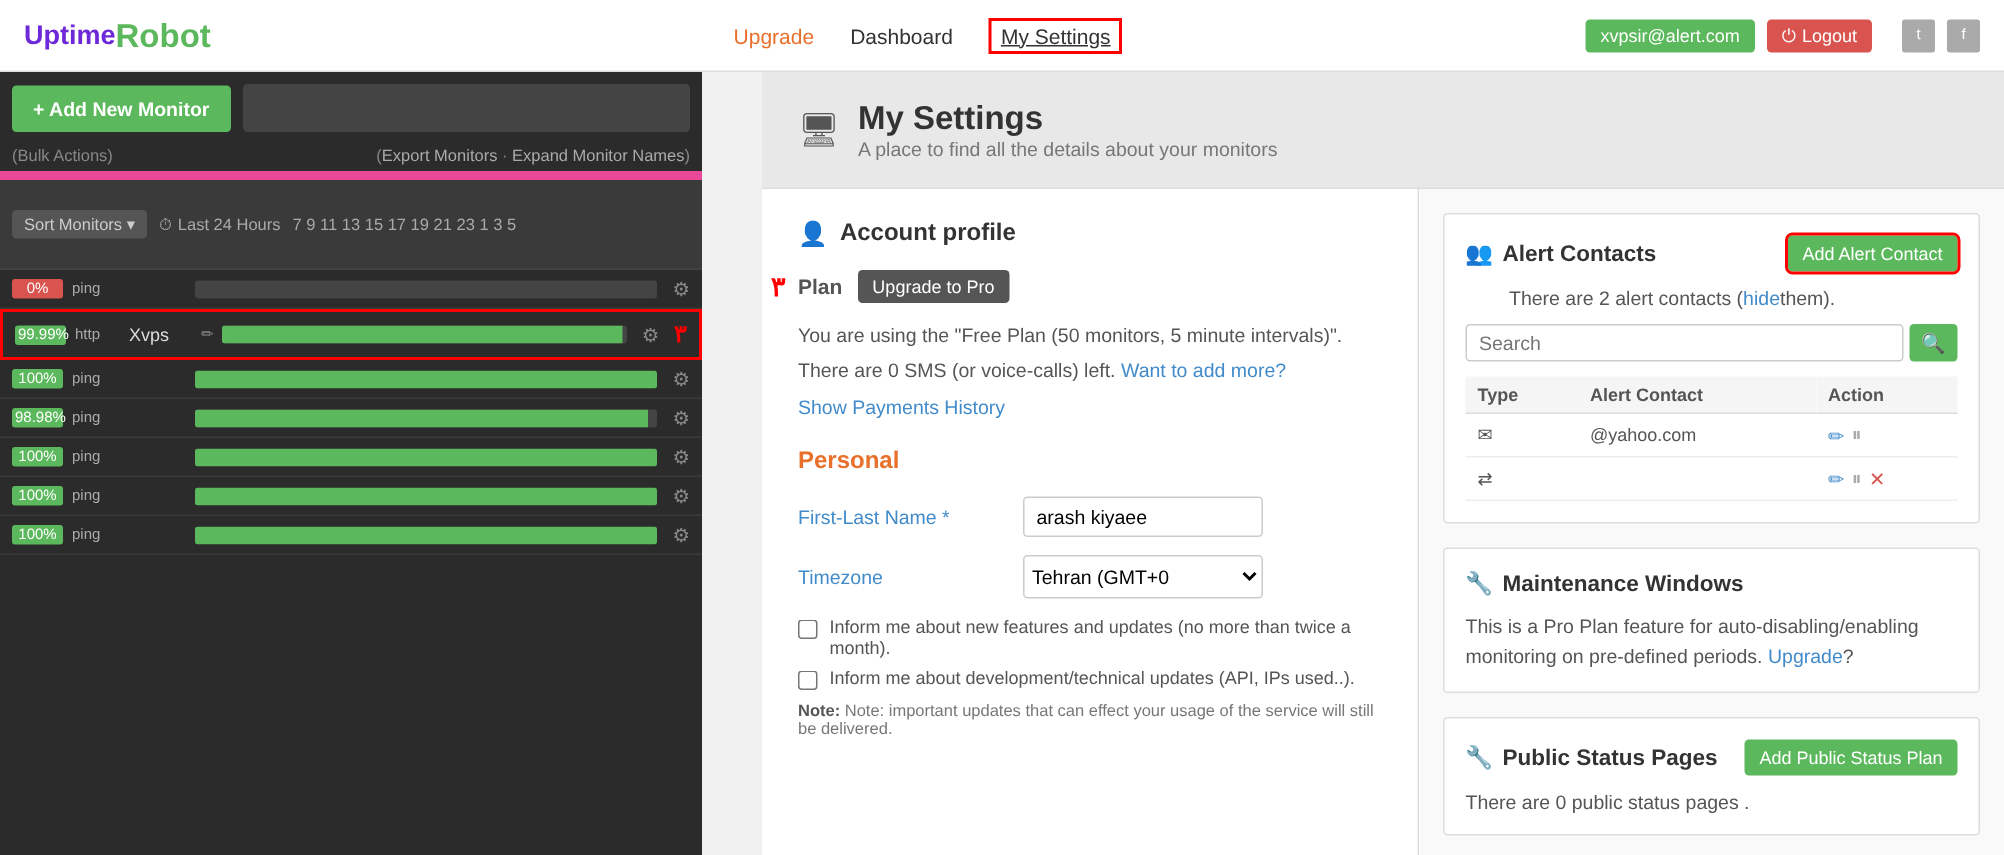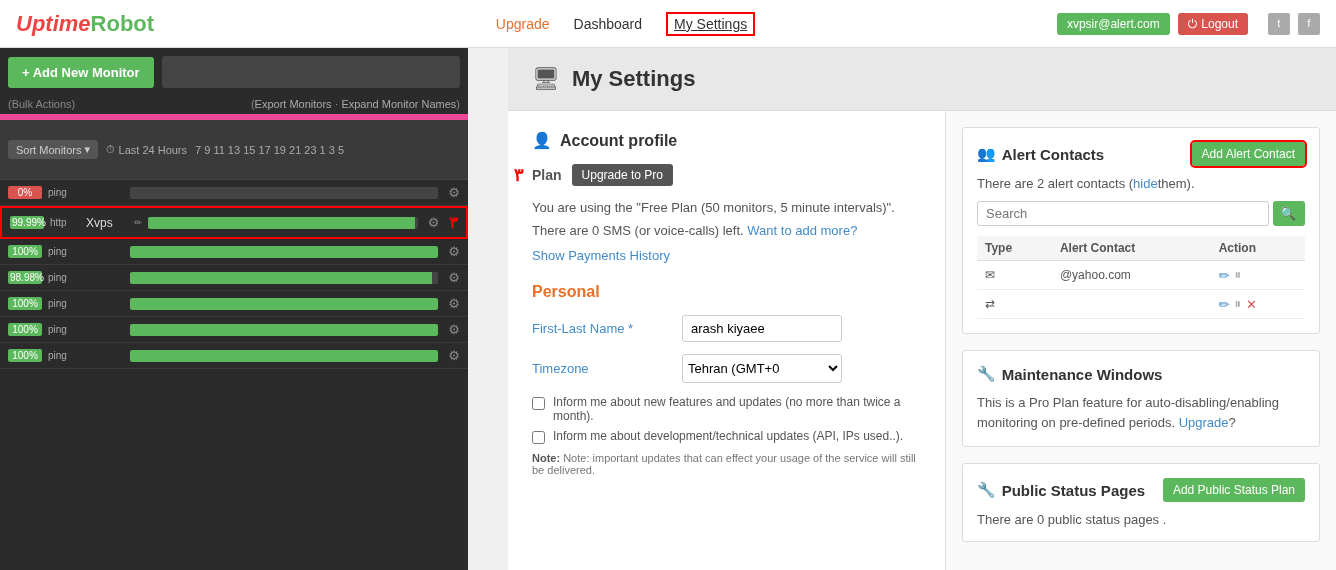--- a/index.html
+++ b/index.html
@@ -9,21 +9,21 @@
     .top-nav {
       background: #fff;
       border-bottom: 1px solid #ddd;
       display: flex;
       align-items: center;
       padding: 0 16px;
       height: 48px;
       position: relative;
     }
     .logo { display: flex; align-items: center; margin-right: 40px; }
-    .logo-uptime { color: #ef4444; font-size: 22px; font-weight: bold; font-style: italic; }
+    .logo-uptime { color: #6d28d9; font-size: 18px; font-weight: bold; }
     .logo-robot { color: #5cb85c; font-size: 22px; font-weight: bold; }
     .nav-links { display: flex; align-items: center; gap: 24px; flex: 1; justify-content: center; }
     .nav-link { text-decoration: none; color: #e8702a; font-size: 14px; }
     .nav-link.active { color: #333; text-decoration: underline; border: 2px solid red; padding: 2px 6px; }
     .nav-link.dark { color: #333; }
     .nav-right { display: flex; align-items: center; gap: 8px; margin-left: auto; }
     .email-badge { background: #5cb85c; color: #fff; padding: 4px 10px; border-radius: 3px; font-size: 12px; }
     .logout-btn { background: #d9534f; color: #fff; padding: 4px 10px; border-radius: 3px; font-size: 12px; border: none; cursor: pointer; display: flex; align-items: center; gap: 4px; }
     .social-icons { display: flex; gap: 8px; margin-left: 12px; }
     .social-icon { width: 22px; height: 22px; background: #aaa; border-radius: 2px; display: inline-flex; align-items: center; justify-content: center; color: #fff; font-size: 10px; }
@@ -87,21 +87,21 @@
     .note-text { font-size: 11px; color: #777; margin-top: 8px; }
     .note-text strong { color: #555; }
 
     
     .right-panel { width: 390px; min-width: 390px; padding: 16px; background: #f9f9f9; display: flex; flex-direction: column; gap: 16px; }
 
     .widget { background: #fff; border: 1px solid #ddd; border-radius: 3px; padding: 14px; }
     .widget-header { display: flex; align-items: center; justify-content: space-between; margin-bottom: 10px; }
     .widget-title { font-size: 15px; font-weight: bold; color: #333; display: flex; align-items: center; gap: 6px; }
     .add-contact-btn { background: #5cb85c; color: #fff; border: none; padding: 5px 10px; border-radius: 3px; font-size: 12px; cursor: pointer; outline: 2px solid red; text-align: center; }
-    .contacts-info { font-size: 13px; color: #555; margin-bottom: 10px; }
+    .contacts-info { font-size: 13px; color: #555; margin-bottom: 10px; margin-left: 29px; }
     .contacts-info a { color: #428bca; text-decoration: none; }
     .search-row { display: flex; gap: 4px; margin-bottom: 10px; }
     .search-input { flex: 1; border: 1px solid #ccc; border-radius: 3px; padding: 4px 8px; font-size: 13px; }
     .search-btn { background: #5cb85c; color: #fff; border: none; border-radius: 3px; padding: 4px 8px; cursor: pointer; font-size: 13px; }
     .contacts-table { width: 100%; border-collapse: collapse; }
     .contacts-table th { background: #f5f5f5; padding: 5px 8px; font-size: 12px; color: #555; text-align: left; border-bottom: 1px solid #ddd; }
     .contacts-table td { padding: 6px 8px; font-size: 12px; color: #555; border-bottom: 1px solid #eee; vertical-align: middle; }
     .action-icons { display: flex; gap: 5px; align-items: center; }
     .action-icon { color: #428bca; cursor: pointer; font-size: 13px; }
     .action-icon.red { color: #d9534f; }
@@ -236,20 +236,21 @@
         </div>
       </div>
   </div>
 
   <div class="content">
 
     <div class="settings-header">
       <div class="settings-header-icon">🖥</div>
       <div class="settings-header-text">
         <h1>My Settings</h1>
+        <p>A place to find all the details about your monitors</p>
       </div>
     </div>
 
     <div class="settings-body">
 
       <div class="left-panel">
 
         <div class="section-title">
           <span class="icon">👤</span>
           <span>Account profile</span>

